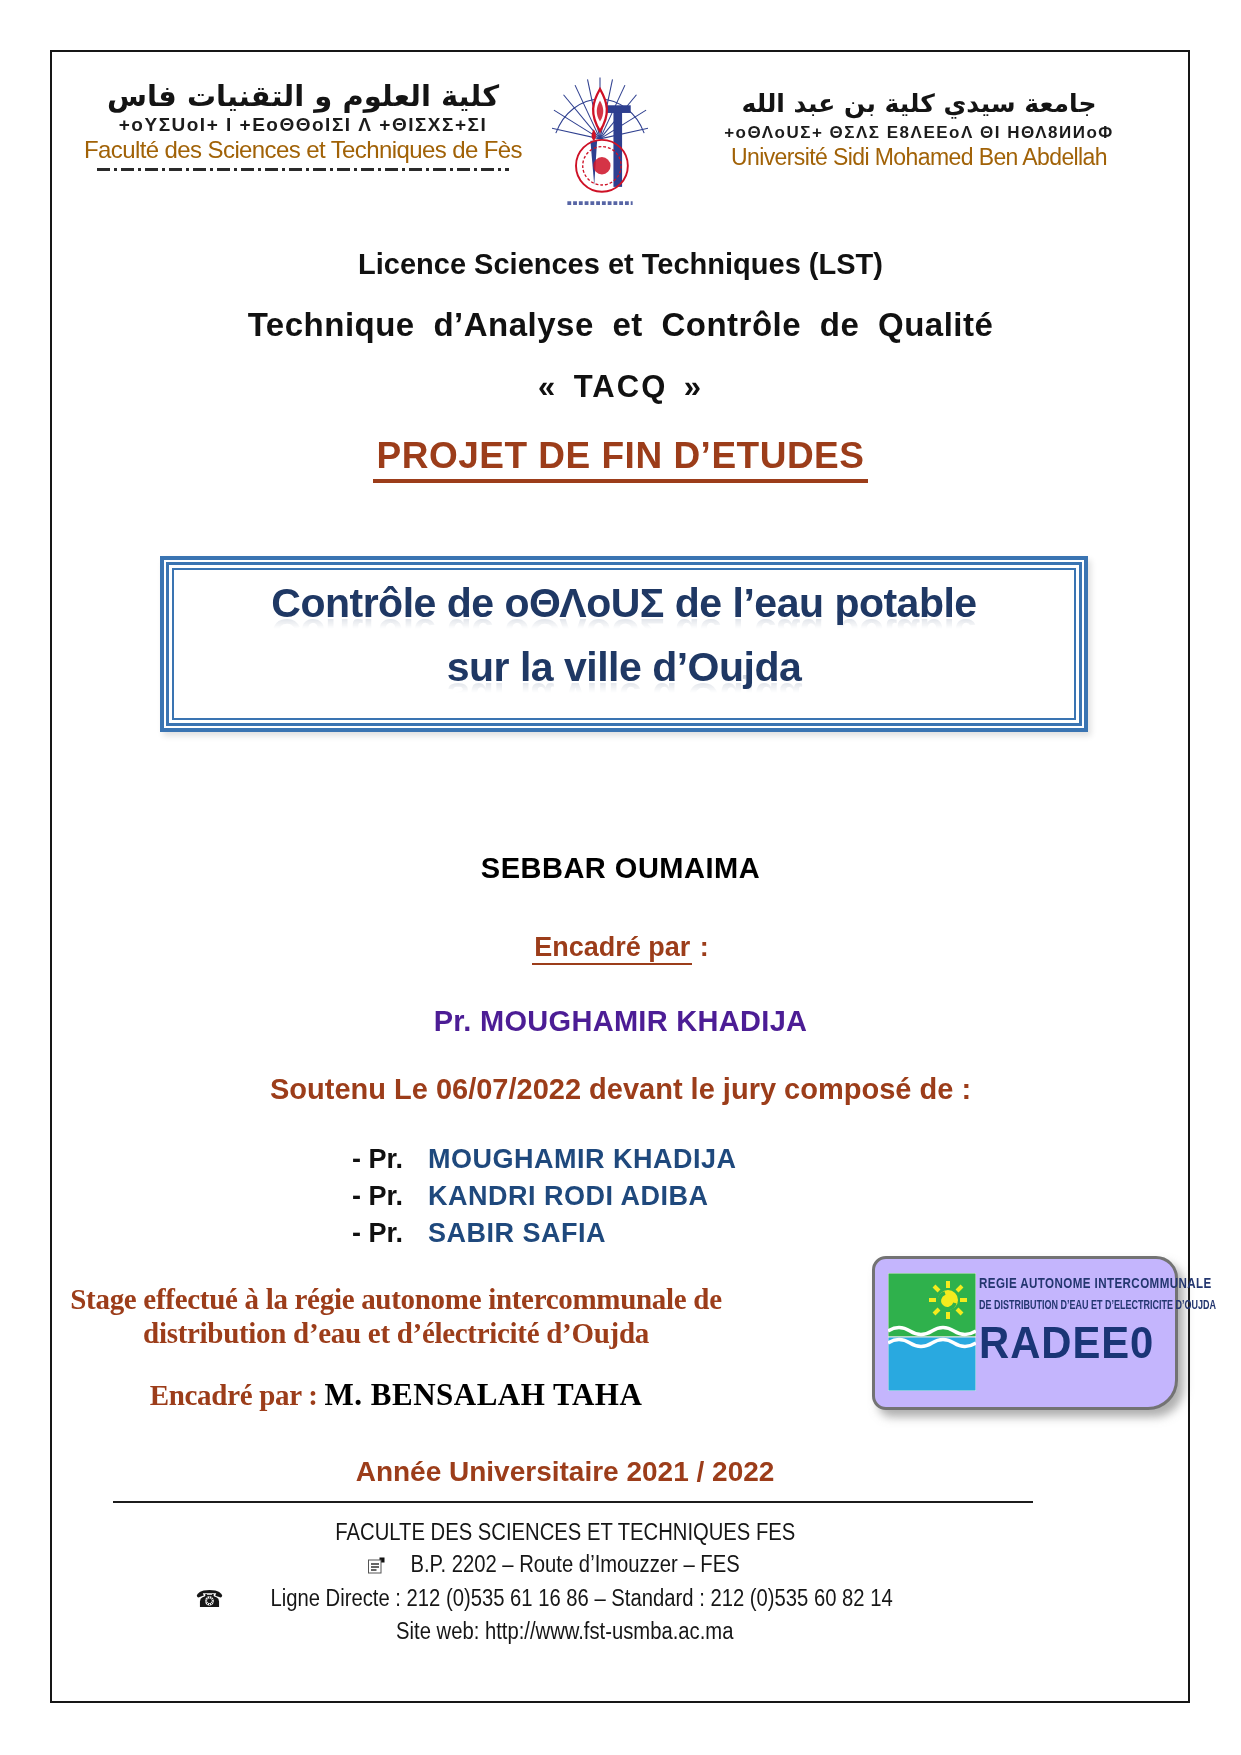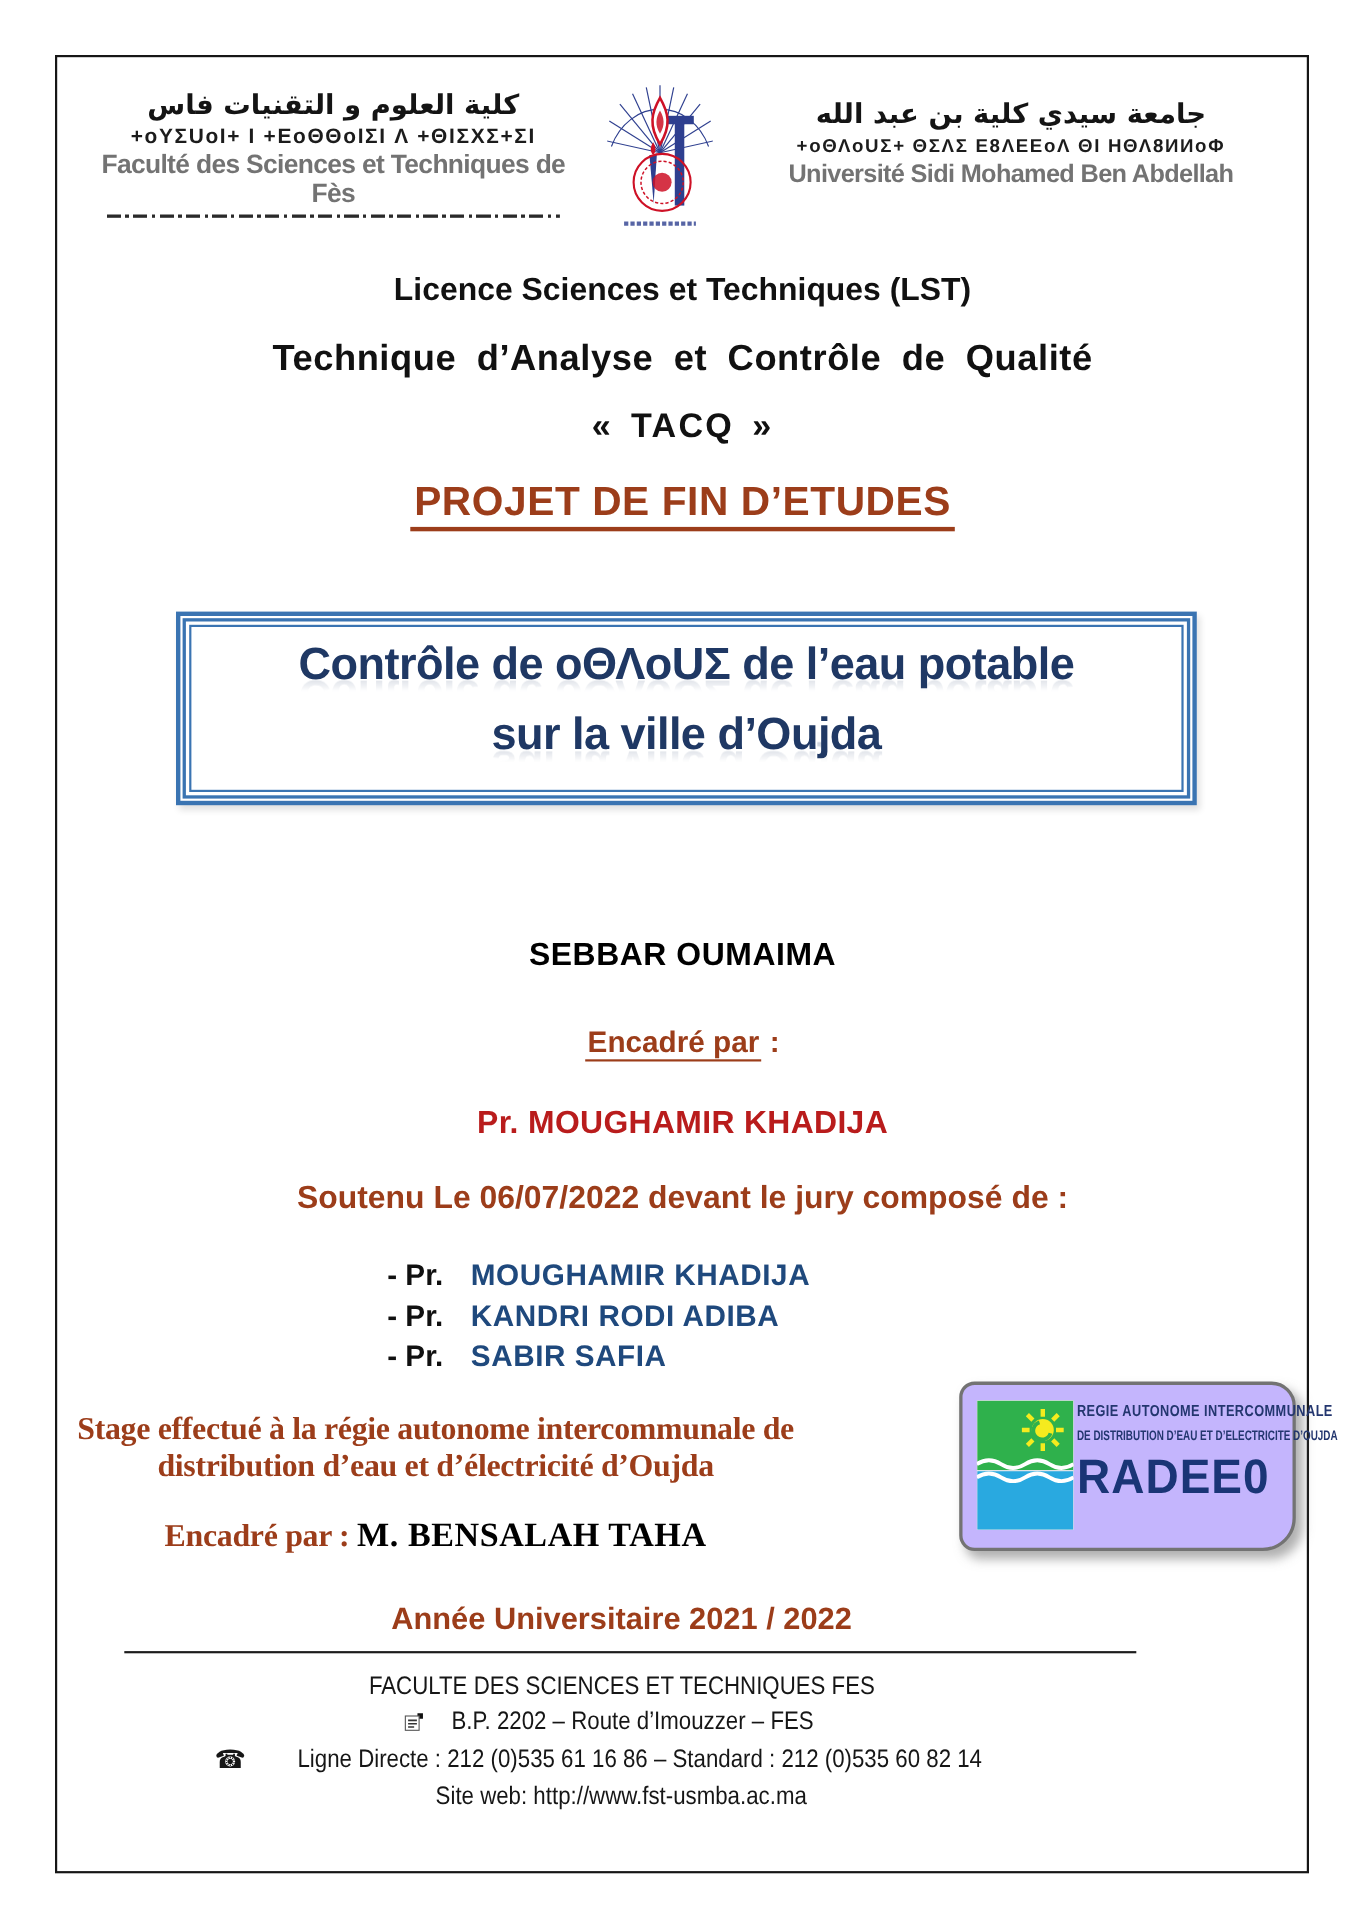--- a/index.html
+++ b/index.html
@@ -6,25 +6,25 @@
   .page{position:relative;width:1241px;height:1755px;background:#fff;overflow:hidden;
         font-family:"Liberation Sans",sans-serif;color:#111;}
   .frame{position:absolute;left:50px;top:50px;width:1136px;height:1649px;
          border:2px solid #161616;}
   .abs{position:absolute;}
   .ctr{text-align:center;}
 
   
   .hdr-left{left:72px;top:80px;width:462px;}
   .hdr-right{left:652px;top:88px;width:534px;}
-  .hdr-arabic{font-family:"DejaVu Sans",sans-serif;font-weight:bold;font-size:25px;line-height:32px;color:#141414;}
+  .hdr-arabic{font-family:"DejaVu Sans",sans-serif;font-weight:bold;font-size:29px;line-height:32px;color:#141414;}
   .hdr-right .hdr-arabic{font-size:25px;}
   .hdr-tif{font-size:19px;letter-spacing:1.5px;color:#1c1c1c;line-height:22px;margin-top:2px;font-weight:bold;}
   .hdr-right .hdr-tif{font-size:17px;}
-  .hdr-fr{font-size:24px;font-weight:bold;letter-spacing:-0.6px;line-height:27px;color:#737373;}
+  .hdr-fr{font-size:24px;font-weight:normal;letter-spacing:-0.6px;line-height:27px;color:#a16207;}
   .hdr-right .hdr-fr{font-size:23px;}
   .dashline{margin:5px auto 0;width:412px;height:3px;
     background-image:repeating-linear-gradient(90deg,#2a2a2a 0 13px,transparent 13px 17px,#2a2a2a 17px 20px,transparent 20px 24px);}
   .emblem{left:552px;top:64px;width:96px;height:144px;}
 
   
   .line-lst{left:0;top:248px;width:1241px;font-size:29px;font-weight:bold;letter-spacing:0px;}
   .line-tech{left:0;top:306px;width:1241px;font-size:33px;font-weight:bold;word-spacing:9px;letter-spacing:0.5px;}
   .line-tacq{left:0;top:369px;width:1241px;font-size:31px;font-weight:bold;word-spacing:6px;letter-spacing:2px;}
 
@@ -40,21 +40,21 @@
     -webkit-box-reflect: below -24px linear-gradient(transparent 58%, rgba(0,0,0,0.30));}
   .wa-line + .wa-line{margin-top:10px;}
 
   
   .rust{color:#9C3D1A;}
   .lbl{font-size:27px;font-weight:bold;}
   .u{border-bottom:2.5px solid currentColor;padding:0 2px 1px;}
   .presented-lbl{left:0;top:778px;width:1241px;}
   .presented-name{left:0;top:852px;width:1241px;font-size:29px;font-weight:bold;color:#000;letter-spacing:0.5px;}
   .supervised-lbl{left:0;top:932px;width:1241px;}
-  .supervised-name{left:0;top:1005px;width:1241px;font-size:29px;font-weight:bold;color:#b91c1c;letter-spacing:0.3px;}
+  .supervised-name{left:0;top:1005px;width:1241px;font-size:29px;font-weight:bold;color:#4c1d95;letter-spacing:0.3px;}
   .defense{left:0;top:1073px;width:1241px;font-size:29px;font-weight:bold;}
 
   
   .jury{left:352px;top:1141px;font-size:27px;font-weight:bold;line-height:37px;}
   .jury-prefix{display:inline-block;width:76px;color:#101010;}
   .jury-name{color:#1F497D;letter-spacing:0.5px;}
 
   
   .stage{left:66px;top:1282px;width:660px;text-align:center;font-family:"Liberation Serif",serif;
          font-weight:bold;color:#9C3D1A;font-size:29px;line-height:34px;letter-spacing:-0.3px;}

